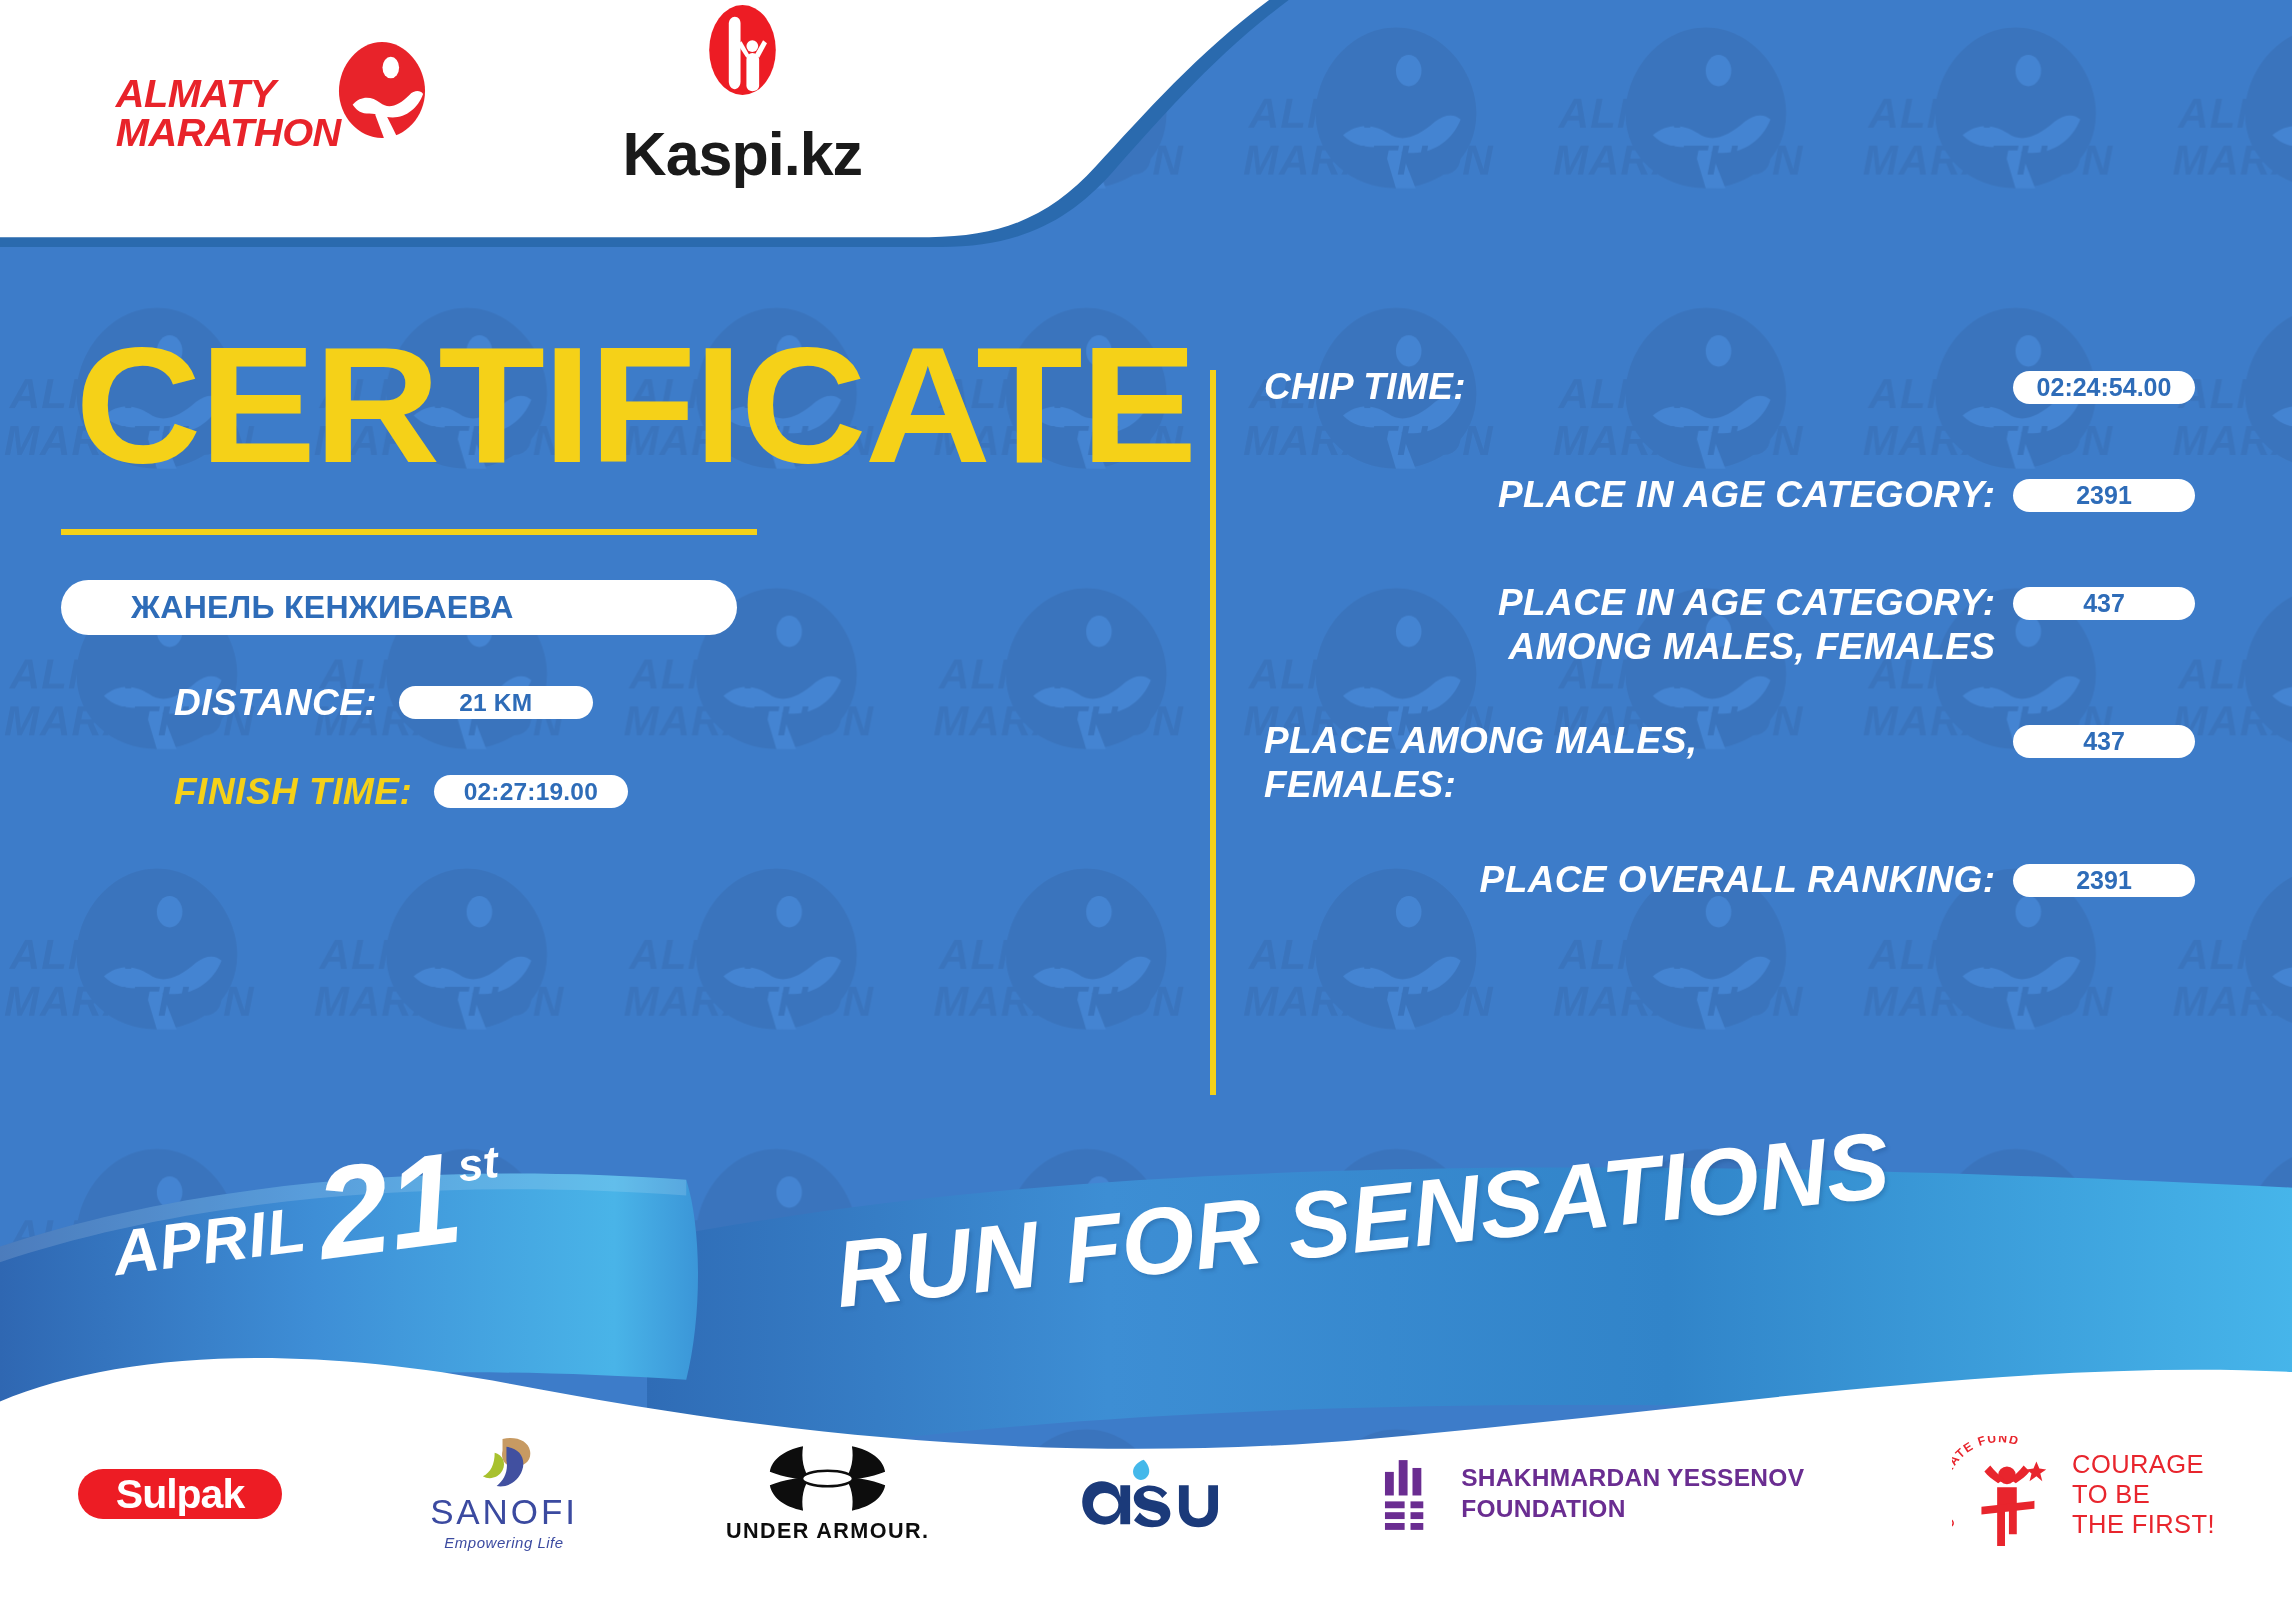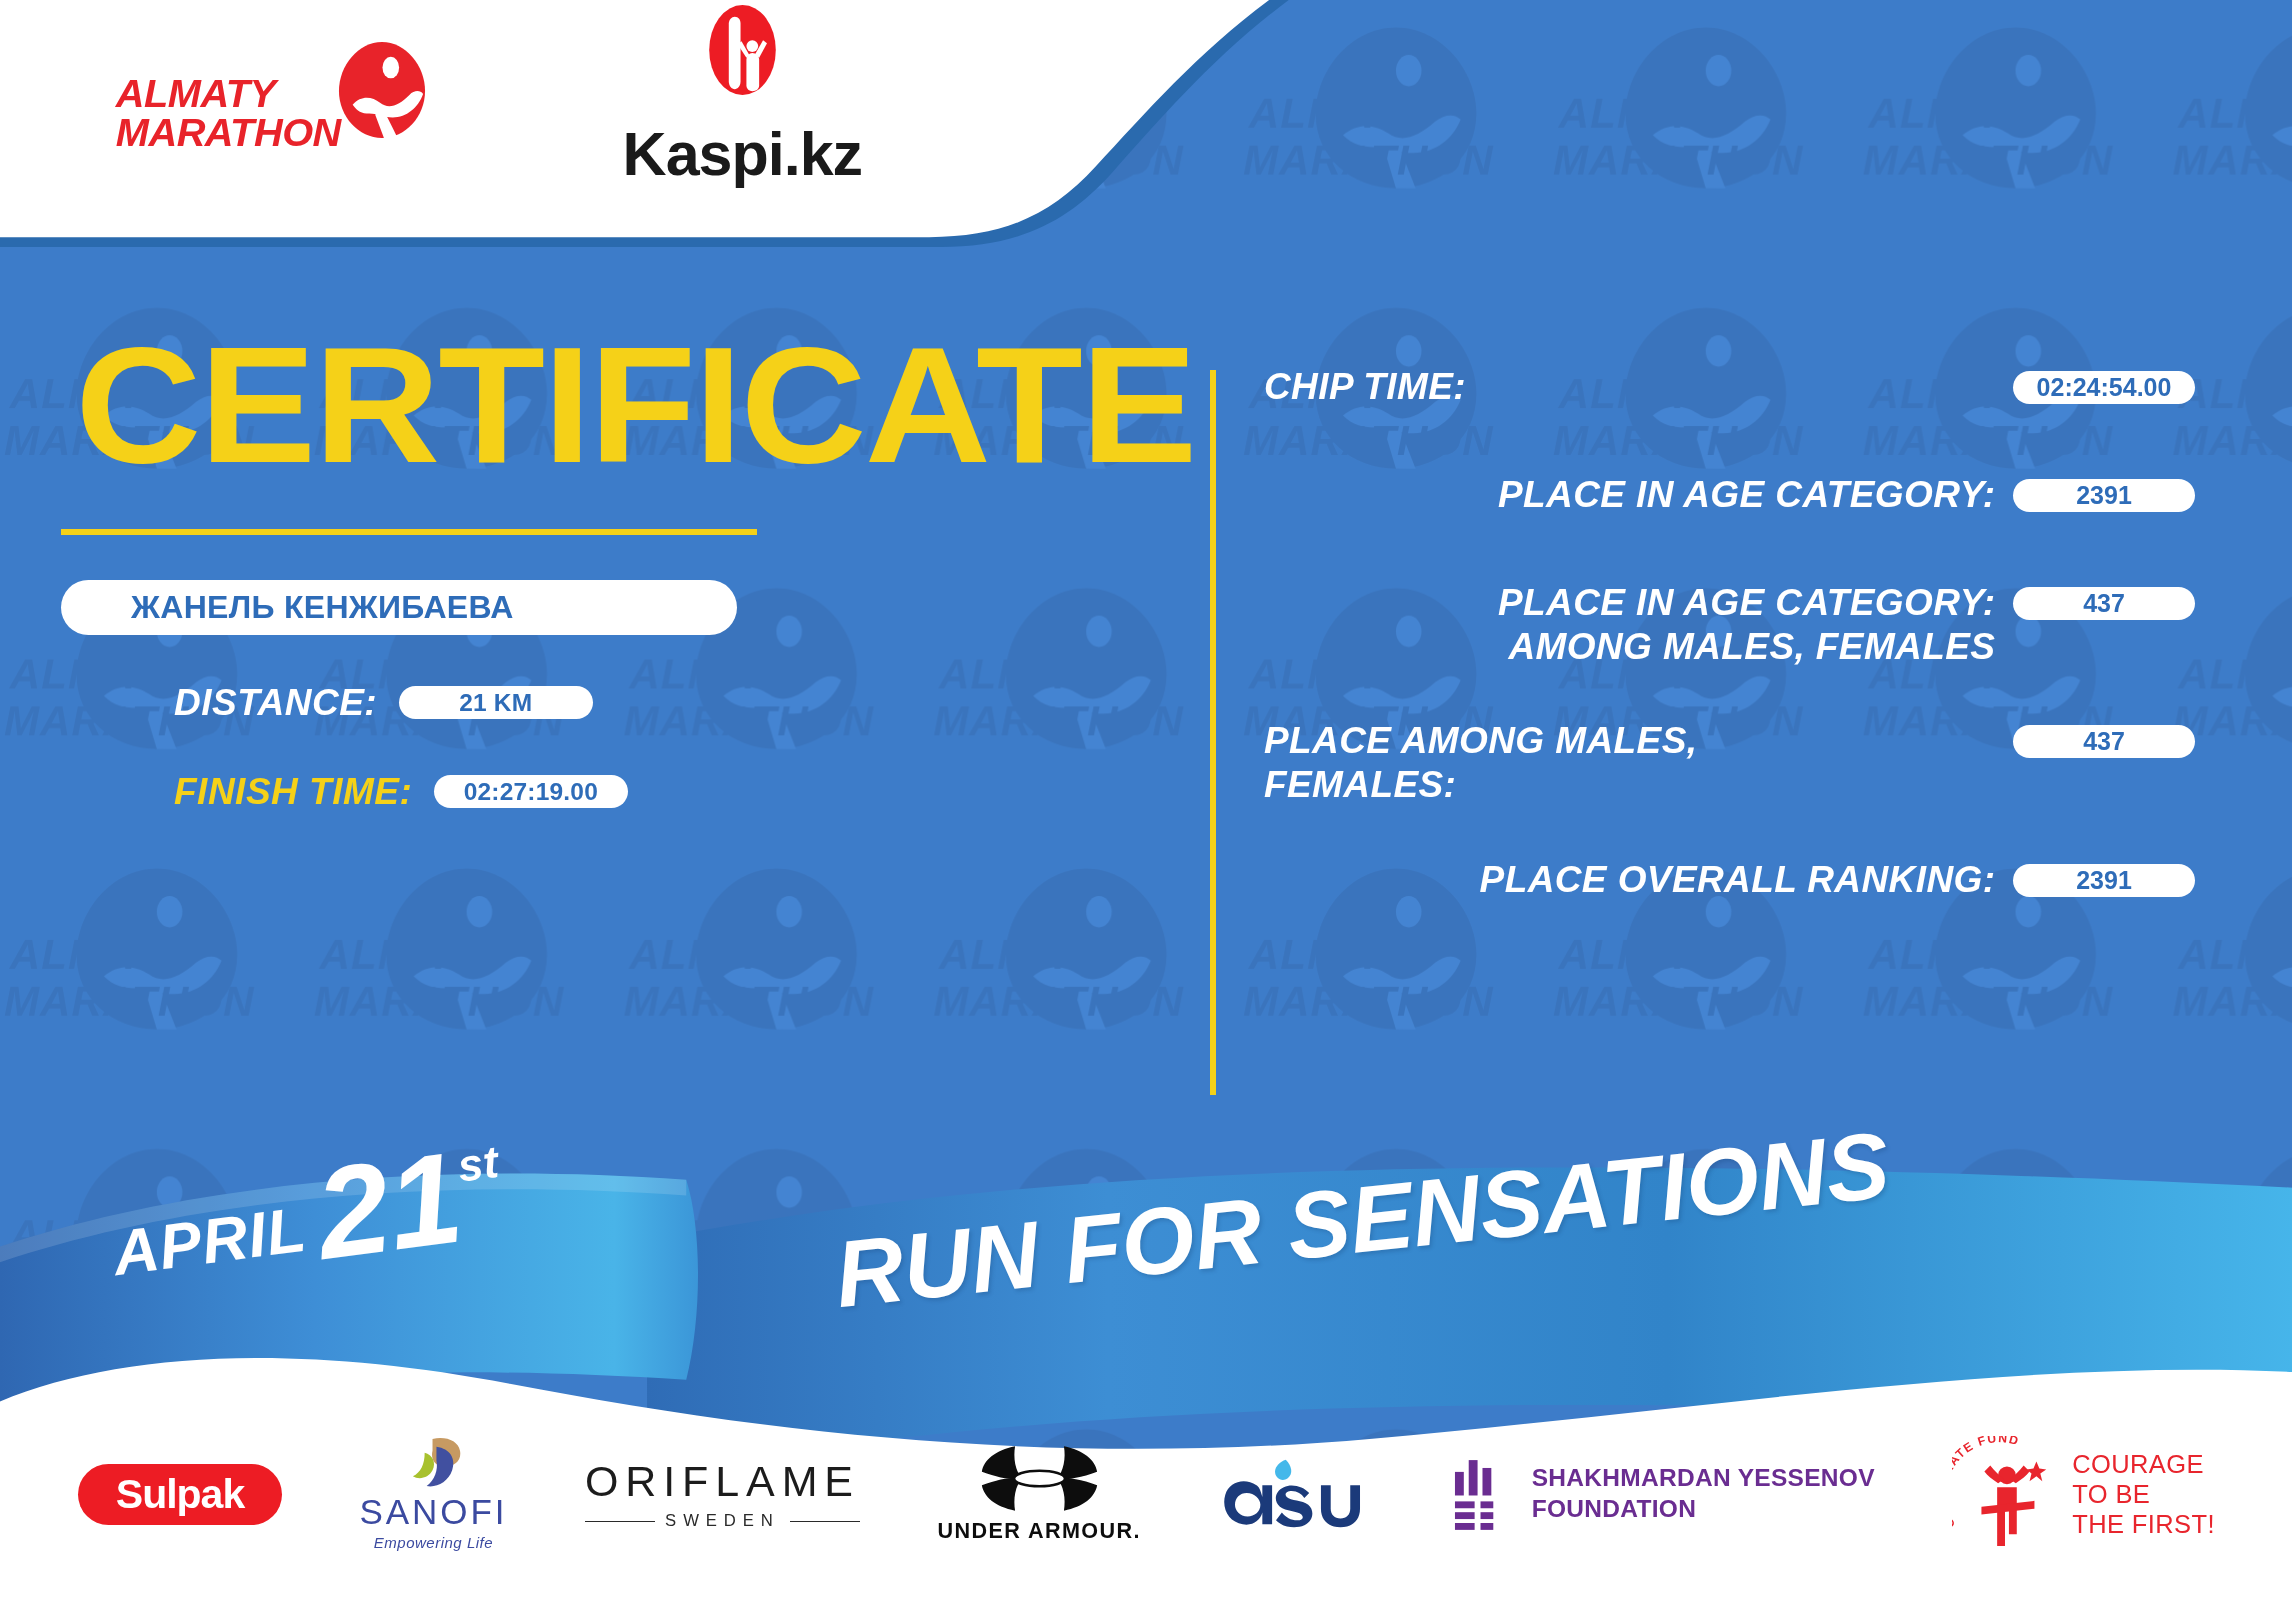--- a/index.html
+++ b/index.html
@@ -263,21 +263,21 @@
     align-items:center;
     justify-content:space-between;
     padding:0 78px 29px 78px;
   }
   .sponsor { display:flex; align-items:center; justify-content:center; }
 
   
   #sp-sulpak {
     background:#ed1c24;
     border-radius:41px;
-    width:204px; height:61px;
+    width:204px; height:50px;
     display:flex; align-items:center; justify-content:center;
   }
   #sp-sulpak-text {
     color:#ffffff; font-size:41px; font-weight:bold; letter-spacing:-1px;
   }
 
   
   #sp-sanofi { flex-direction:column; align-items:center; gap:2px; }
   #sanofi-mark { width:61px; height:53px; }
   #sanofi-name { color:#3b4aa0; font-size:35px; letter-spacing:2.9px; font-weight:normal; }
@@ -499,28 +499,20 @@
     <div class="sponsor" id="sp-sanofi">
       <svg id="sanofi-mark" viewBox="0 0 62 54">
         <path d="M30 2 C44 -1 56 4 58 14 C60 24 52 31 40 30 C32 29 28 22 30 14 Z" fill="#c79a62"></path>
         <path d="M34 10 C48 12 54 22 50 34 C46 46 34 52 24 50 C32 44 36 34 34 24 Z" fill="#4150a0"></path>
         <path d="M22 16 C30 18 34 26 30 34 C26 42 16 44 10 40 C18 36 22 28 22 16 Z" fill="#a8c12e"></path>
       </svg>
       <div id="sanofi-name">SANOFI</div>
       <div id="sanofi-tag">Empowering Life</div>
     </div>
 
-    <div class="sponsor" id="sp-oriflame">
-      <div id="oriflame-name">ORIFLAME</div>
-      <div id="oriflame-sub">
-        <span class="ln"></span>
-        <span id="oriflame-sub-text">SWEDEN</span>
-        <span class="ln"></span>
-      </div>
-    </div>
 
     <div class="sponsor" id="sp-ua">
       <svg id="ua-mark" viewBox="0 0 130 70">
         <path d="M40 2 C20 6 8 16 6 28 C22 34 34 36 48 36 C40 28 38 14 40 2 Z" fill="#0d0d0d"></path>
         <path d="M90 2 C110 6 122 16 124 28 C108 34 96 36 82 36 C90 28 92 14 90 2 Z" fill="#0d0d0d"></path>
         <path d="M40 68 C20 64 8 54 6 42 C22 36 34 34 48 34 C40 42 38 56 40 68 Z" fill="#0d0d0d"></path>
         <path d="M90 68 C110 64 122 54 124 42 C108 36 96 34 82 34 C90 42 92 56 90 68 Z" fill="#0d0d0d"></path>
         <ellipse cx="65" cy="35" rx="26" ry="8" fill="#ffffff"></ellipse>
         <ellipse cx="65" cy="35" rx="26" ry="8" fill="none" stroke="#0d0d0d" stroke-width="2.5"></ellipse>
       </svg>

